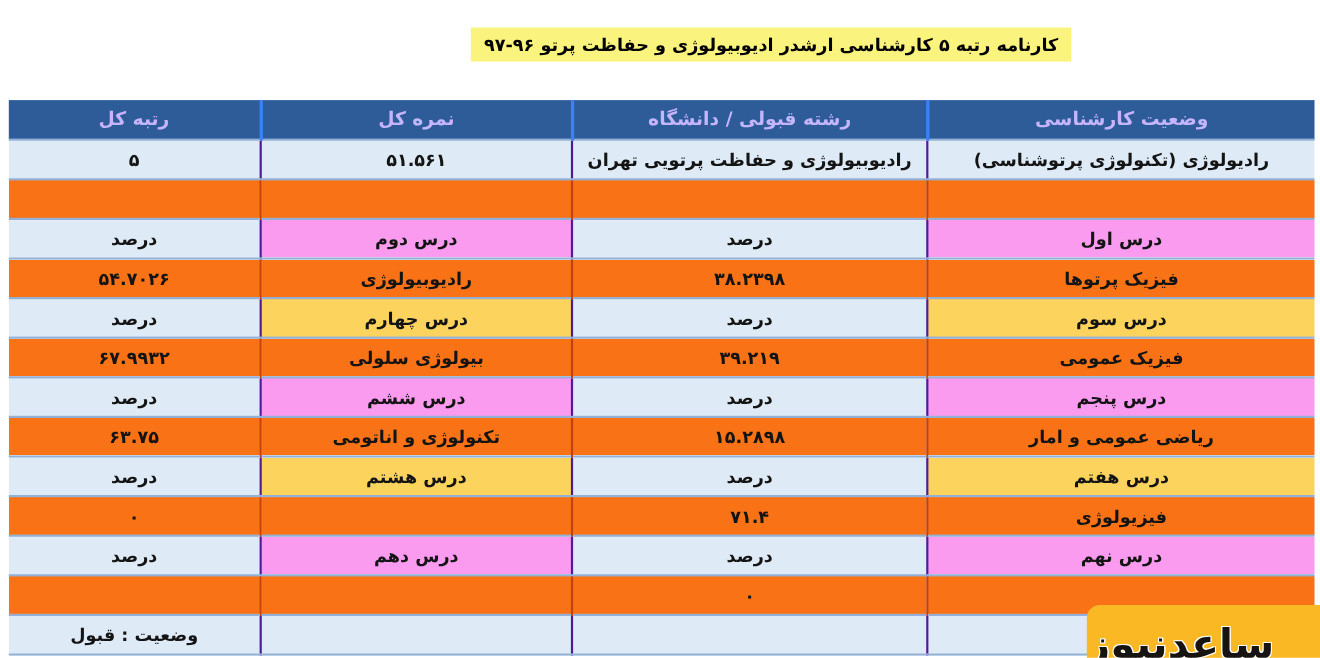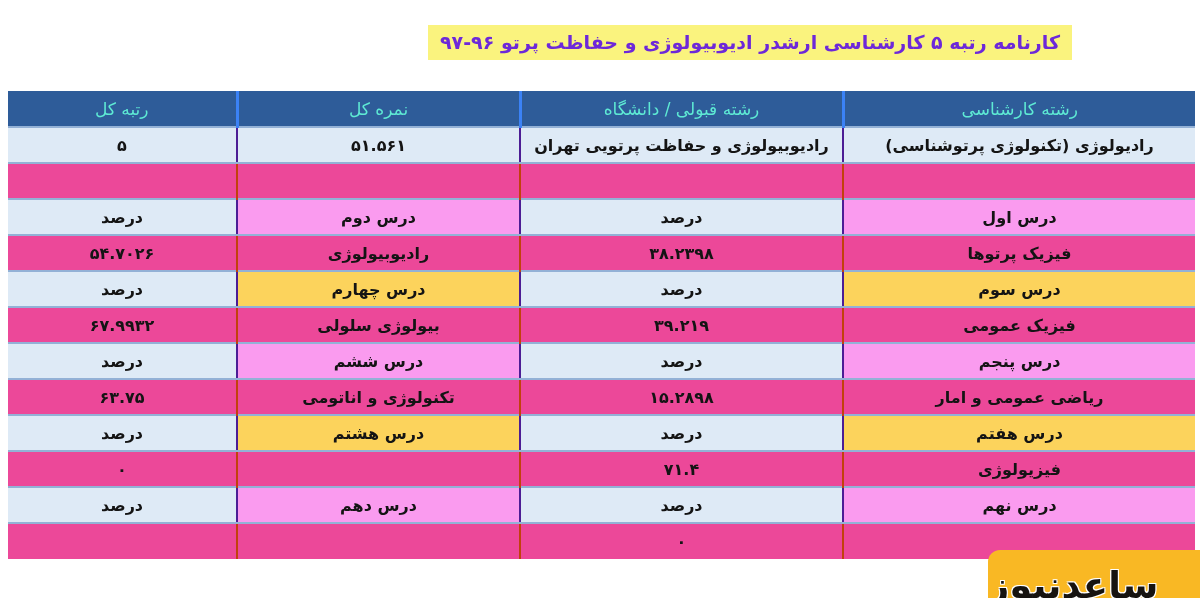--- a/index.html
+++ b/index.html
@@ -5,55 +5,55 @@
   html,body{margin:0;padding:0;}
   body{
     width:1200px;height:598px;position:relative;overflow:hidden;
     background:#ffffff;
     font-family:"DejaVu Sans", sans-serif;
     direction:rtl;
   }
   
   .title{
     position:absolute;top:25px;left:428px;
-    background:#FAF37E;color:#6d28d9;
-    font-size:19px;font-weight:bold;
+    background:#FAF37E;color:#000000;
+    font-size:16px;font-weight:bold;
     padding:6px 12px;line-height:1.2;
     white-space:nowrap;
   }
   
   .table-wrap{position:absolute;top:91px;left:8px;}
   table{
     border-collapse:collapse;table-layout:fixed;
     width:1187px;
   }
   col.c1{width:352px;} 
   col.c2{width:323px;} 
   col.c3{width:283px;} 
   col.c4{width:229px;} 
   th{
-    background:#2E5C99;color:#5eead4;
-    font-size:17px;font-weight:normal;
+    background:#2E5C99;color:#c4b5fd;
+    font-size:17px;font-weight:bold;
     height:34px;text-align:center;
     padding:0 6px;
   }
   th:not(:last-child){border-left:3px solid #3b82f6;}
   td{
     font-size:16px;font-weight:bold;color:#141414;
     height:32px;text-align:center;padding:0 6px;
     white-space:nowrap;overflow:hidden;
   }
   tr{height:36px;}
   tr.blue td{
     background:#DEEAF6;
     border-top:2px solid #93B1D6;
     border-bottom:2px solid #93B1D6;
   }
   tr.blue td:not(:last-child){border-left:2px solid #4c1d95;}
-  tr.white td{background:#ec4899;}
+  tr.white td{background:#f97316;}
   tr.white td:not(:last-child){border-left:2px solid #c2410c;}
   td.pink{background:#FA9BEF !important;margin-top:29px;}
   td.yellow{background:#FCD35C !important;}
   
   .watermark{
     position:absolute;top:517px;left:988px;
     width:246px;height:70px;
     background:#F9B824;border-radius:12px;
     display:flex;align-items:center;justify-content:flex-end;
     z-index:5;
@@ -72,21 +72,21 @@
 <div class="table-wrap">
   <table>
     <colgroup>
       <col class="c1">
         <col class="c2">
         <col class="c3">
         <col class="c4">
     </colgroup>
     <thead>
       <tr>
-        <th>رشته کارشناسی</th>
+        <th>وضعیت کارشناسی</th>
         <th>رشته قبولی / دانشگاه</th>
         <th>نمره کل</th>
         <th>رتبه کل</th>
       </tr>
     </thead>
     <tbody>
         <tr class="blue">
           <td>رادیولوژی (تکنولوژی پرتوشناسی)</td>
           <td>رادیوبیولوژی و حفاظت پرتویی تهران</td>
           <td>۵۱.۵۶۱</td>
@@ -151,19 +151,25 @@
           <td>درصد</td>
           <td class="pink">درس دهم</td>
           <td>درصد</td>
         </tr>
         <tr class="white">
           <td></td>
           <td>۰</td>
           <td></td>
           <td></td>
         </tr>
+        <tr class="blue">
+          <td></td>
+          <td></td>
+          <td></td>
+          <td>وضعیت : قبول</td>
+        </tr>
       </tbody>
   </table>
 </div>
 
 <div class="watermark">
   <span>ساعدنیوز</span>
 </div>
 
 </body></html>

